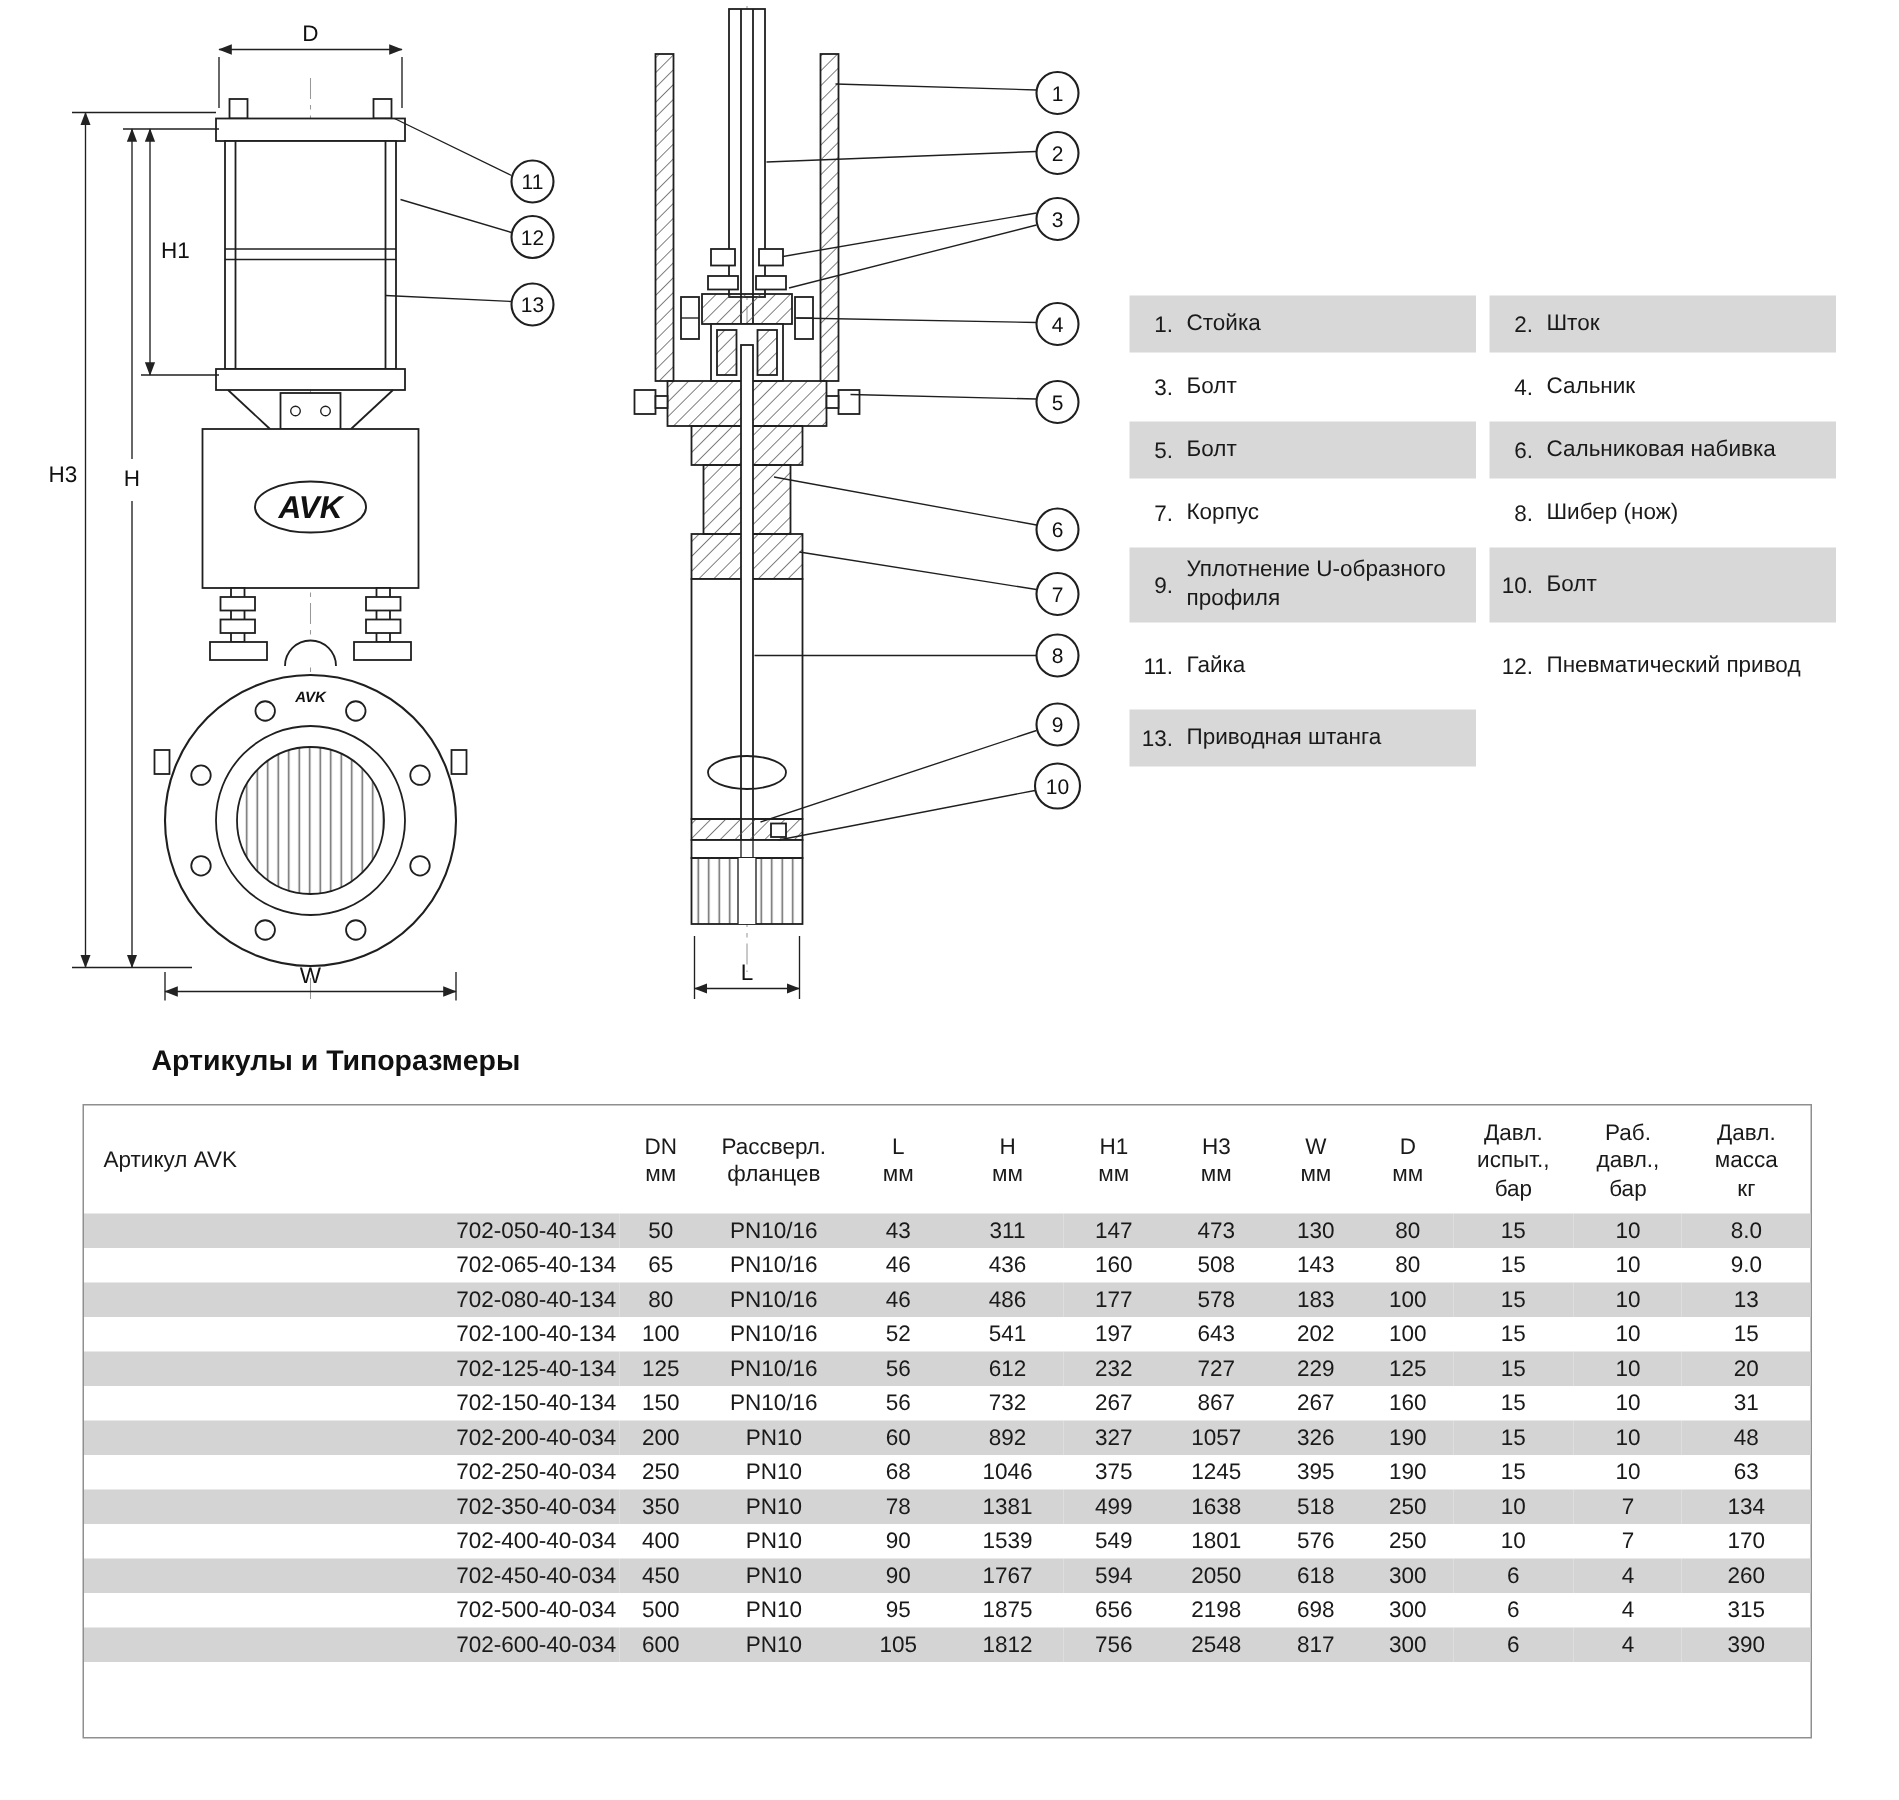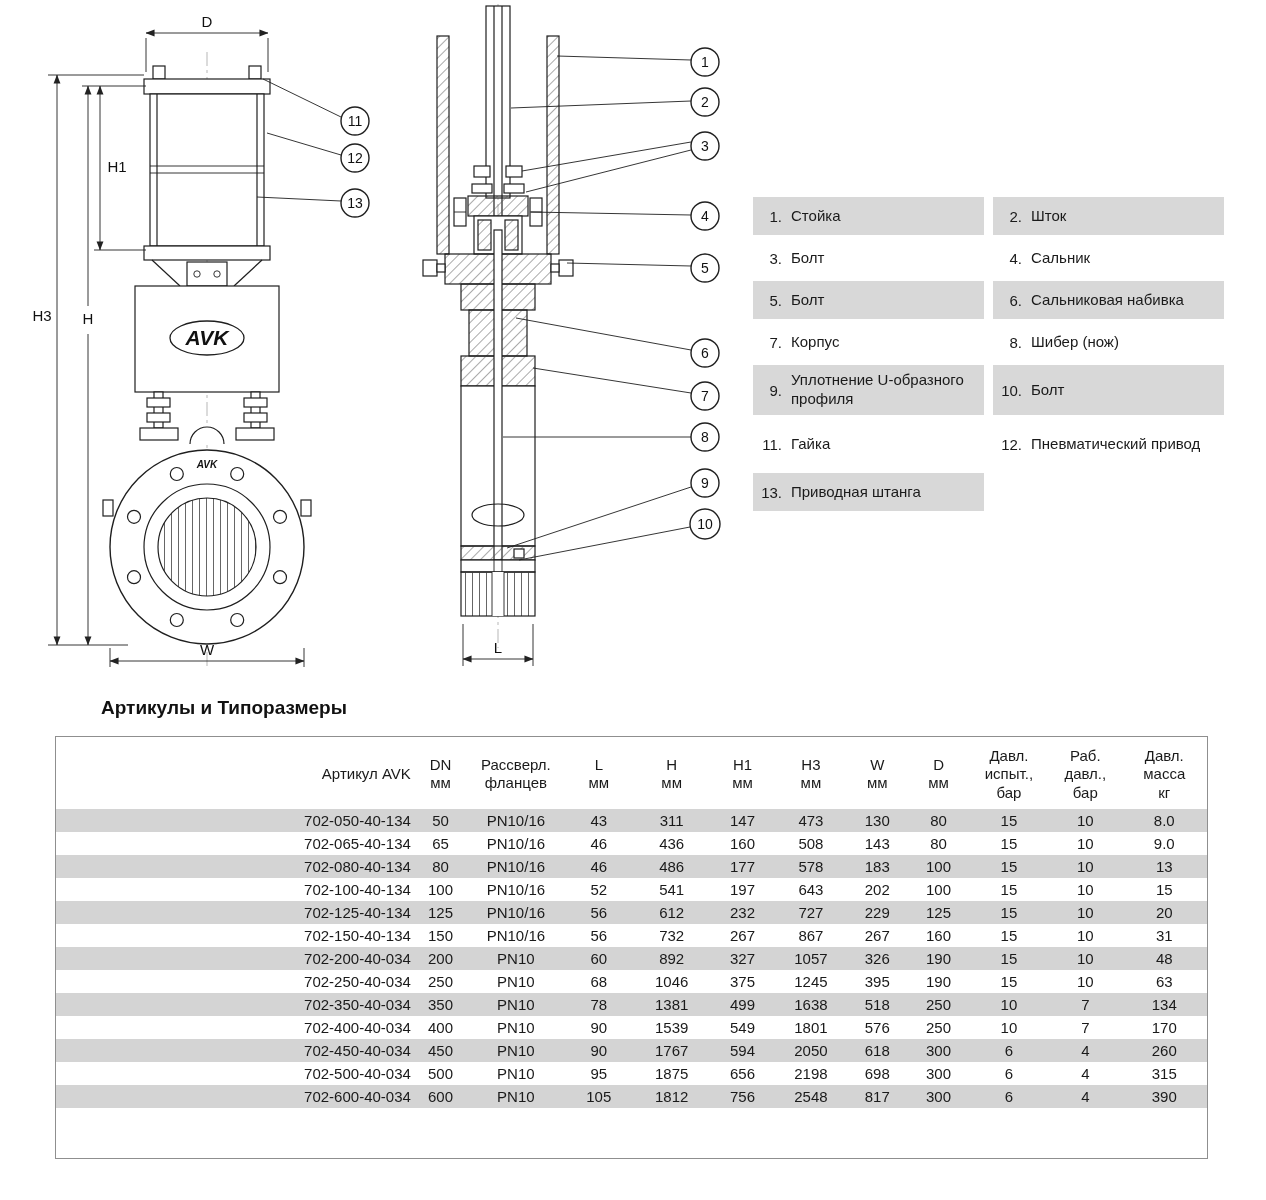--- a/index.html
+++ b/index.html
@@ -40,21 +40,21 @@
   .table-title { position:absolute; left:55px; top:697px; font-size:19px; font-weight:bold; color:#111;margin-left:46px; }
   .spec-wrap {
     position:absolute; left:55px; top:736px; width:1153px;
     border:1px solid #8f8f8f; background:#fff; padding-bottom:50px;
   }
   table.spec { width:100%; border-collapse:collapse; font-size:15px; table-layout:fixed; }
   table.spec th {
     font-weight:normal; text-align:center; vertical-align:middle;
     padding:10px 2px 7px 2px; line-height:1.22;
   }
-  table.spec th.left { text-align:right; padding-left:13px; }
+  table.spec th.left { text-align:left; padding-left:13px; }
   table.spec td {
     text-align:center; height:23px; line-height:23px;
     padding:0 2px; white-space:nowrap;
   }
   table.spec td.left { text-align:right; padding-left:13px; }
   table.spec tbody tr:nth-child(odd) { background:#d4d4d4; }
 </style>
 </head>
 <body>
 

